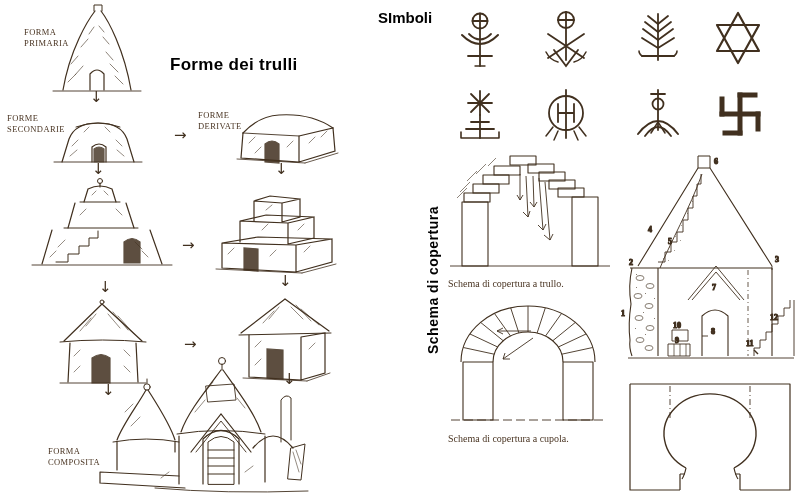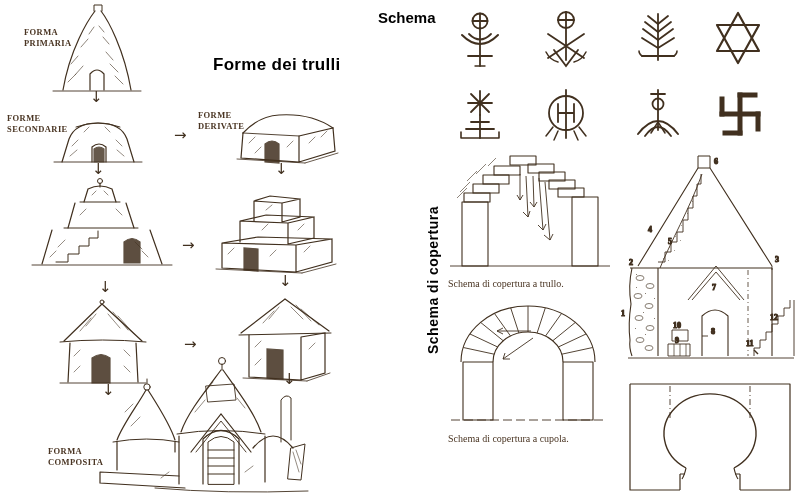--- a/index.html
+++ b/index.html
@@ -1,35 +1,35 @@
 <!DOCTYPE html>
 <html style="--ink: #41301f; --label: #4a3523; --title: #000000; --background: #ffffff;"><head>
 <meta charset="utf-8">
 <style>
   html,body{margin:0;padding:0;background:#fff;}
   .canvas{position:relative;width:800px;height:500px;background:#fff;overflow:hidden;
           font-family:"Liberation Sans",sans-serif;color:var(--ink,#41301f);}
   .title{position:absolute;font-weight:bold;font-size:17px;color:var(--title,#000);letter-spacing:.3px;}
   .subtitle{position:absolute;font-weight:bold;font-size:15px;color:var(--title,#000);}
-  .lbl{position:absolute;font-family:"Liberation Serif",serif;font-weight:bold;font-size:8.5px;
+  .lbl{position:absolute;font-family:"Liberation Serif",serif;font-weight:normal;font-size:8.5px;
        letter-spacing:.4px;color:var(--label,#4a3523);white-space:pre-line;line-height:1.3;}
   .caption{position:absolute;font-family:"Liberation Serif",serif;font-size:10px;color:var(--label,#4a3523);text-align:center;}
   .arrow{position:absolute;font-size:15px;line-height:1;color:var(--ink,#41301f);font-family:"DejaVu Sans",sans-serif;}
   .vlabel{position:absolute;left:333px;top:272px;width:200px;text-align:center;font-weight:bold;
           font-size:14px;color:var(--title,#000);transform:rotate(-90deg);letter-spacing:.5px;}
   svg.draw{position:absolute;overflow:visible;color:var(--ink,#41301f);}
   svg.draw *{vector-effect:non-scaling-stroke;}
   svg text.num{font-family:"Liberation Serif",serif;font-weight:bold;font-size:8px;fill:var(--ink,#41301f);}
 </style>
 </head>
 <body>
 
 <div class="canvas">
 
-  <div class="title" style="left:170px;top:55px;margin-left:43px;">Forme dei trulli</div>
+  <div class="title" style="left:170px;top:55px;">Forme dei trulli</div>
 
   <div class="lbl" style="left:24px;top:27px;">FORMA
 PRIMARIA</div>
   <div class="lbl" style="left:7px;top:113px;">FORME
 SECONDARIE</div>
   <div class="lbl" style="left:198px;top:110px;">FORME
 DERIVATE</div>
   <div class="lbl" style="left:48px;top:446px;">FORMA
 COMPOSITA</div>
 
@@ -151,21 +151,21 @@
   <span class="arrow" style="left:92px;top:162px;">↓</span>
   <span class="arrow" style="left:99px;top:280px;">↓</span>
   <span class="arrow" style="left:102px;top:383px;">↓</span>
   <span class="arrow" style="left:174px;top:128px;">→</span>
   <span class="arrow" style="left:182px;top:238px;">→</span>
   <span class="arrow" style="left:184px;top:337px;">→</span>
   <span class="arrow" style="left:275px;top:162px;">↓</span>
   <span class="arrow" style="left:279px;top:274px;">↓</span>
   <span class="arrow" style="left:283px;top:372px;">↓</span>
 
-  <div class="subtitle" style="left:378px;top:9px;">Schema</div>
+  <div class="subtitle" style="left:378px;top:9px;">SImboli</div>
 
   <svg class="draw" style="left:452px;top:8px;" width="56" height="64" viewBox="0 0 56 64" fill="none" stroke="currentColor" stroke-width="1.8" stroke-linecap="round">
     <circle cx="28" cy="13" r="7.5"></circle>
     <path d="M28,5.5 V20.5 M20.5,13 H35.5"></path>
     <path d="M28,20 V58"></path>
     <path d="M10,27 Q28,45 46,27" stroke-width="2"></path>
     <path d="M17,26 Q28,37 39,26"></path>
     <path d="M16,48 H40"></path>
     <path d="M23,58 H33" stroke-width="1.4"></path>
   </svg>

